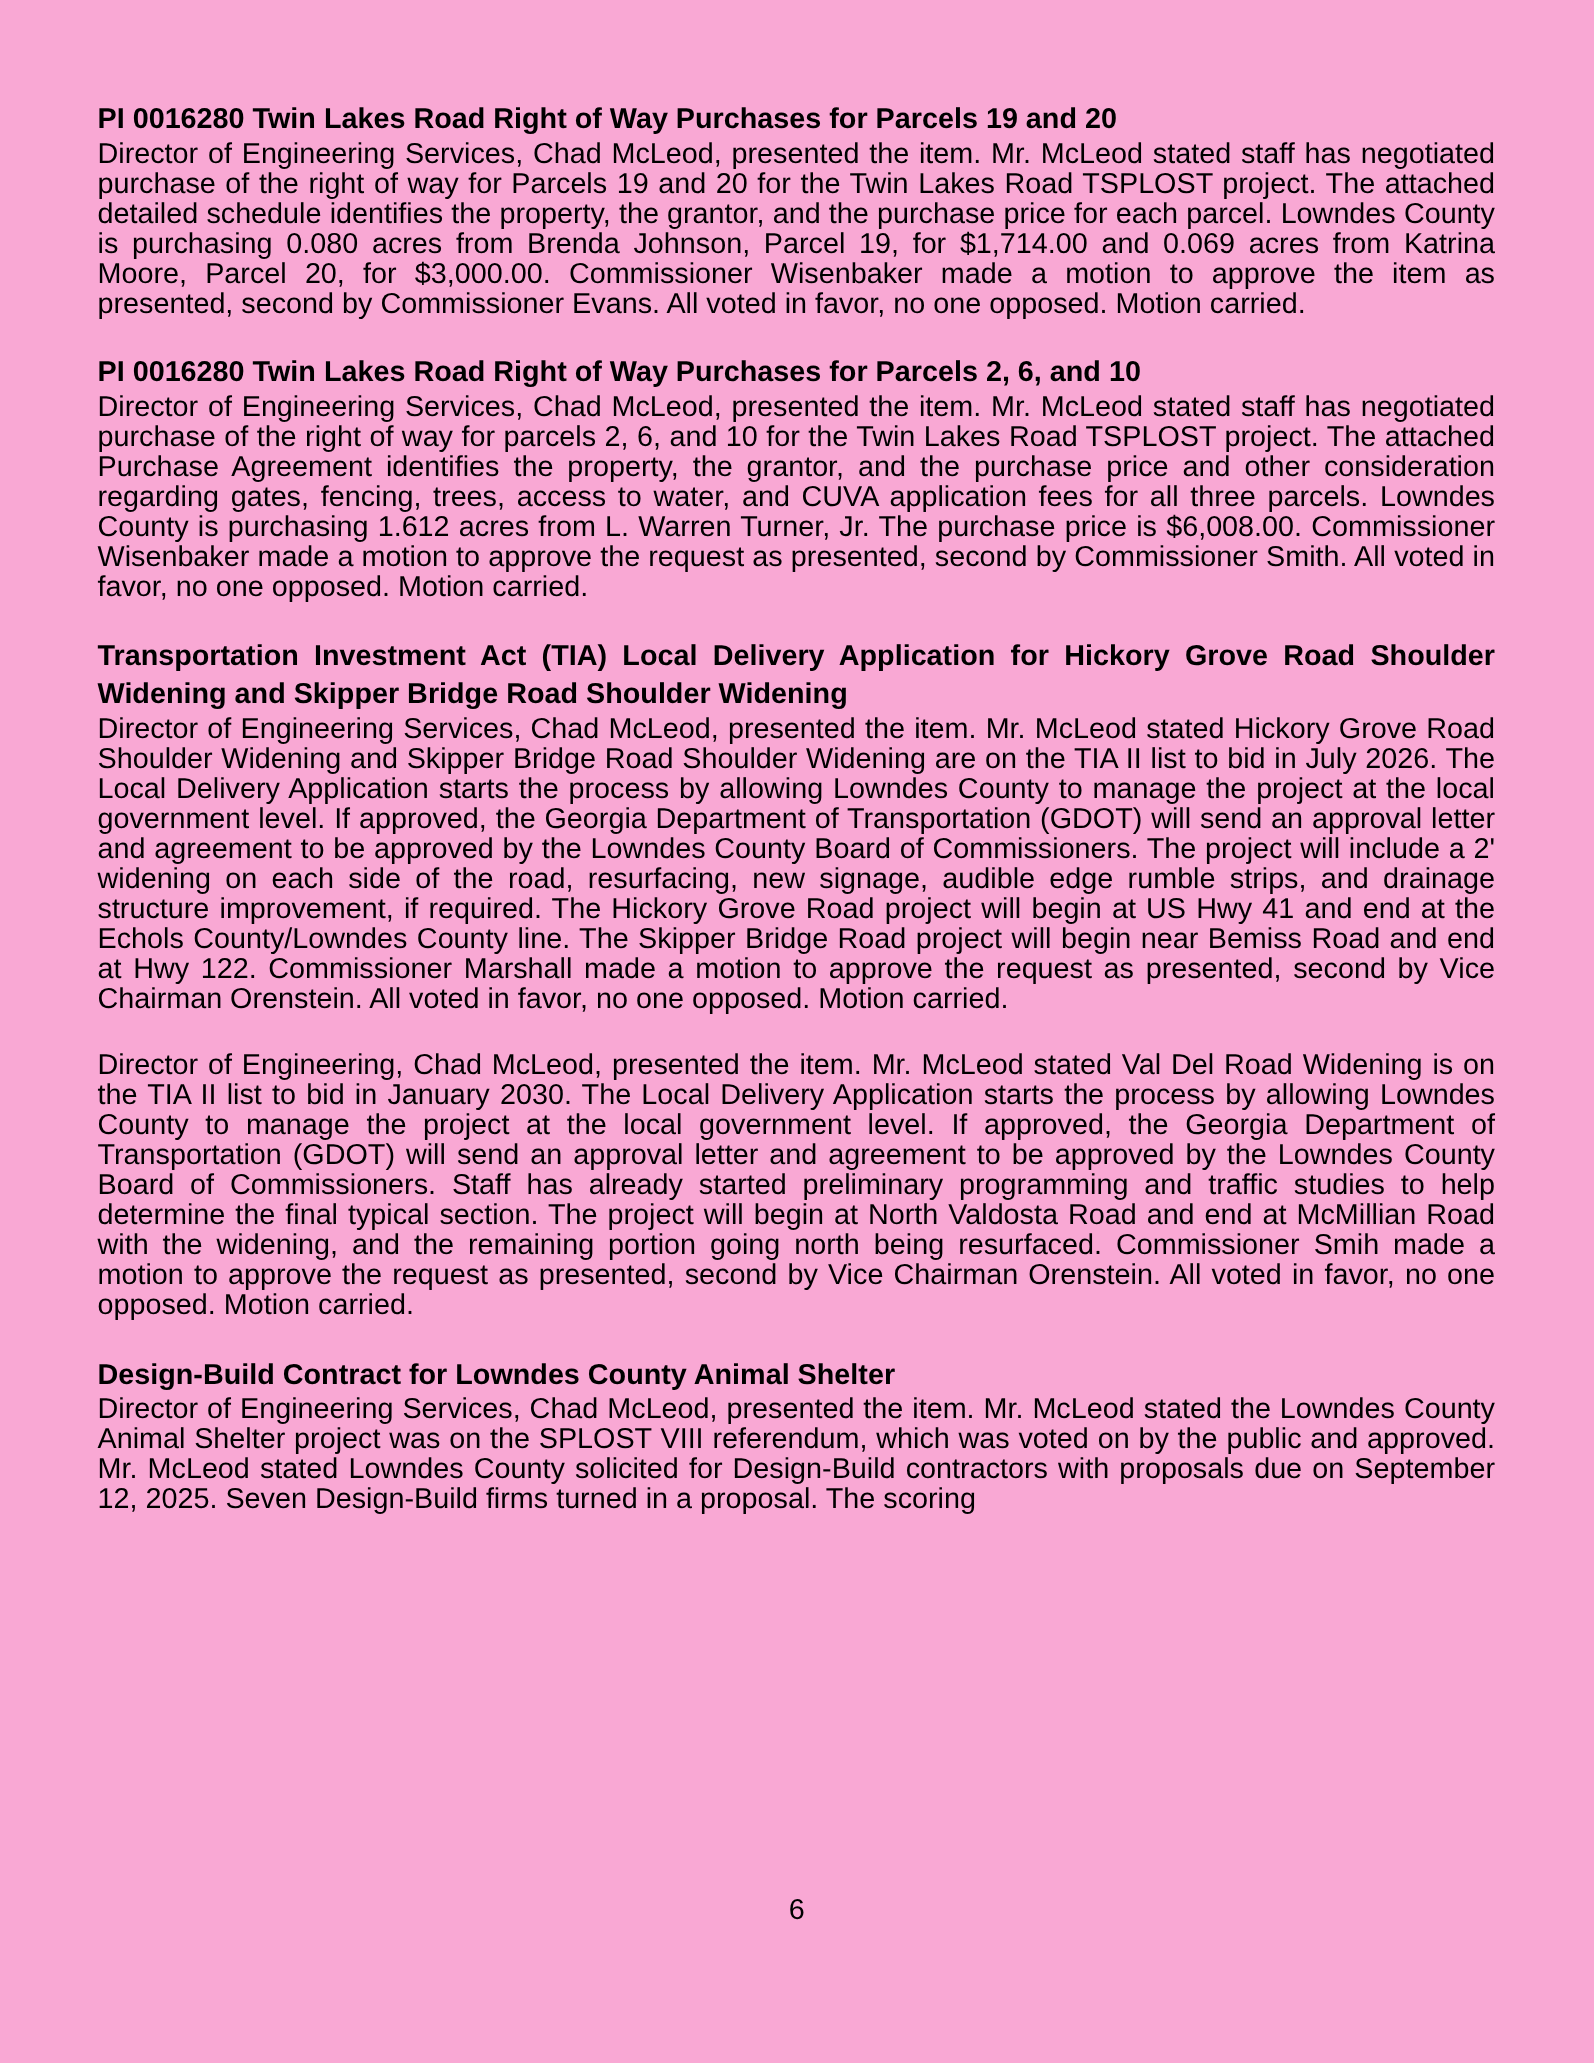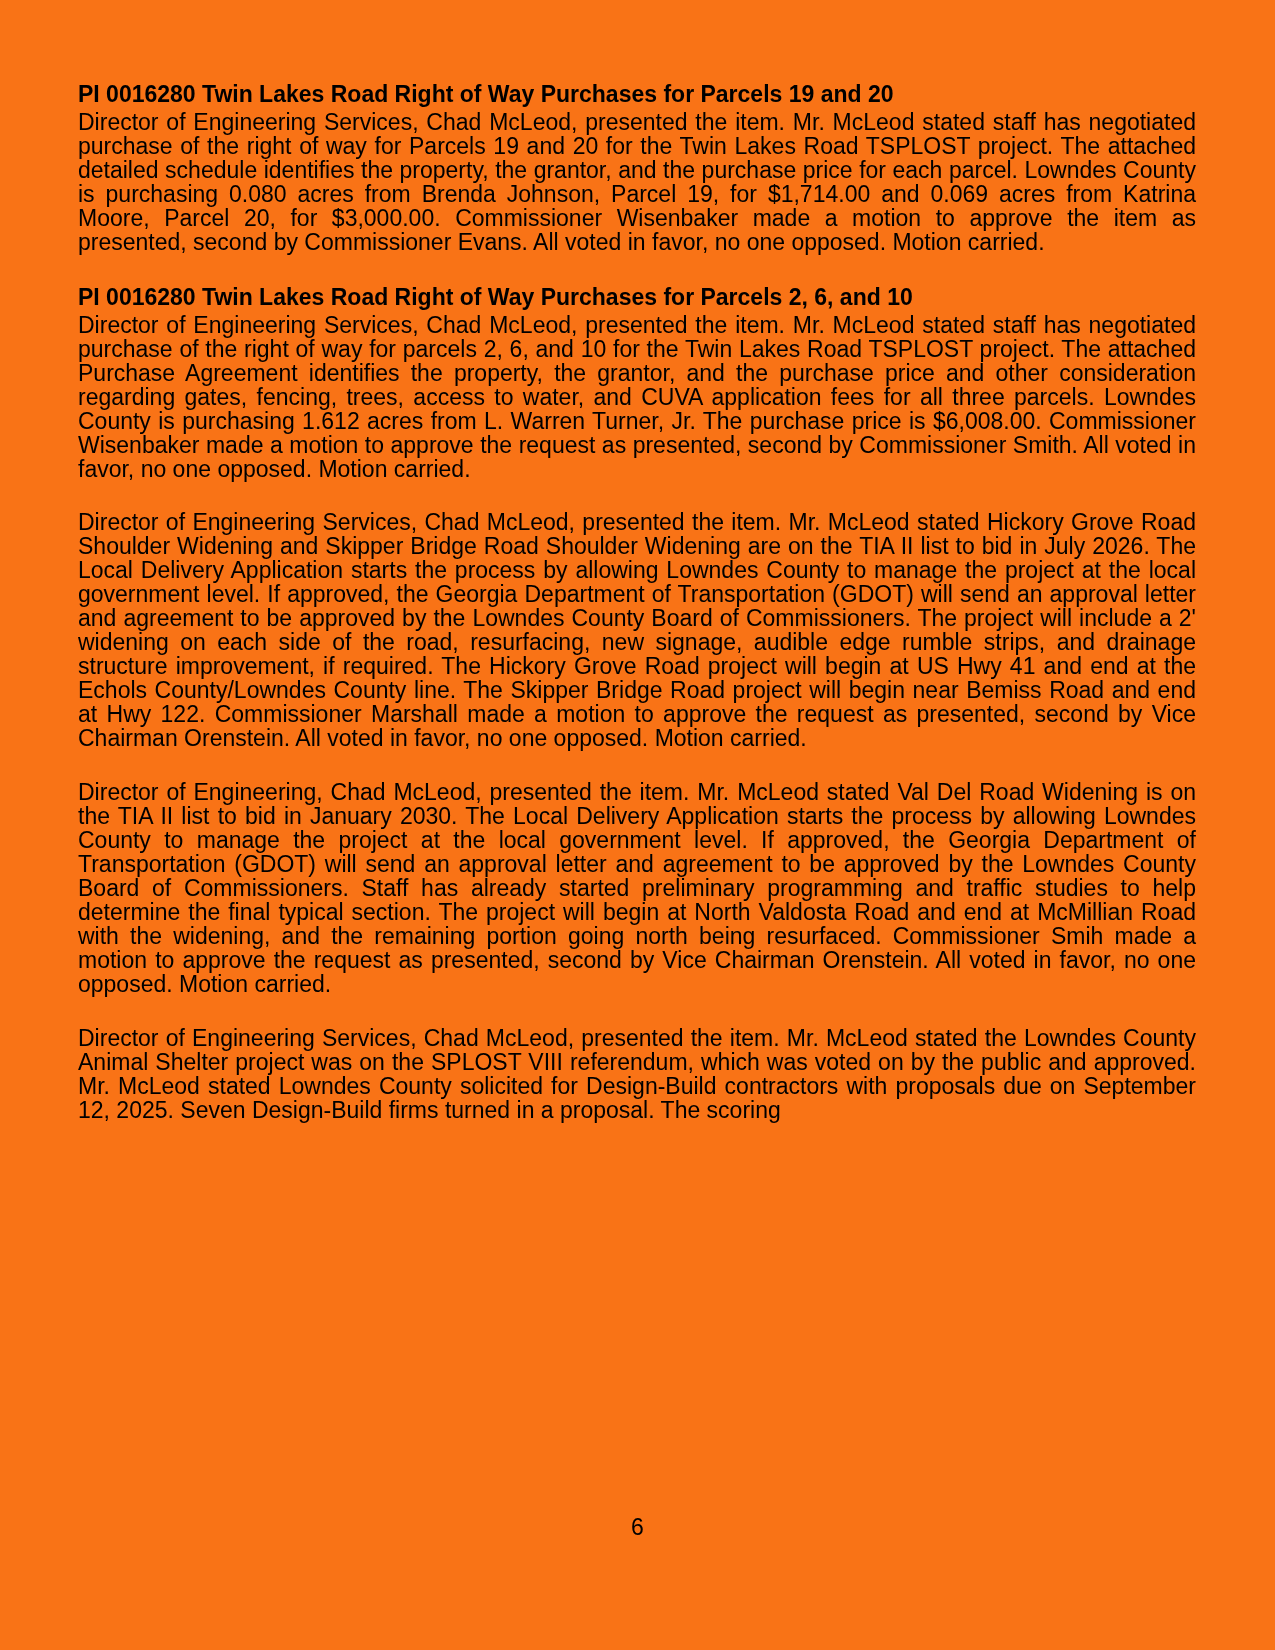--- a/index.html
+++ b/index.html
@@ -14,21 +14,21 @@
     font-family: "Liberation Sans", "DejaVu Sans", sans-serif;
     color: #000000;
     overflow: hidden;
   }
   .page {
     position: absolute;
     top: 0;
     left: 0;
     width: 1275px;
     height: 1650px;
-    background: #f97316;
+    background: #f9a8d4;
   }
   .content {
     position: absolute;
     top: 80px;
     left: 78px;
     width: 1118px;
     font-size: 23px;
     line-height: 29.6px;
   }
   .section {
@@ -68,27 +68,29 @@
       <h2 class="section-heading">PI 0016280 Twin Lakes Road Right of Way Purchases for Parcels 19 and 20</h2>
       <p class="section-body">Director of Engineering Services, Chad McLeod, presented the item. Mr. McLeod stated staff has negotiated purchase of the right of way for Parcels 19 and 20 for the Twin Lakes Road TSPLOST project. The attached detailed schedule identifies the property, the grantor, and the purchase price for each parcel. Lowndes County is purchasing 0.080 acres from Brenda Johnson, Parcel 19, for $1,714.00 and 0.069 acres from Katrina Moore, Parcel 20, for $3,000.00. Commissioner Wisenbaker made a motion to approve the item as presented, second by Commissioner Evans. All voted in favor, no one opposed. Motion carried.</p>
     </section>
 
     <section class="section">
       <h2 class="section-heading">PI 0016280 Twin Lakes Road Right of Way Purchases for Parcels 2, 6, and 10</h2>
       <p class="section-body">Director of Engineering Services, Chad McLeod, presented the item. Mr. McLeod stated staff has negotiated purchase of the right of way for parcels 2, 6, and 10 for the Twin Lakes Road TSPLOST project. The attached Purchase Agreement identifies the property, the grantor, and the purchase price and other consideration regarding gates, fencing, trees, access to water, and CUVA application fees for all three parcels. Lowndes County is purchasing 1.612 acres from L. Warren Turner, Jr. The purchase price is $6,008.00. Commissioner Wisenbaker made a motion to approve the request as presented, second by Commissioner Smith. All voted in favor, no one opposed. Motion carried.</p>
     </section>
 
     <section class="section">
+      <h2 class="section-heading">Transportation Investment Act (TIA) Local Delivery Application for Hickory Grove Road Shoulder Widening and Skipper Bridge Road Shoulder Widening</h2>
       <p class="section-body">Director of Engineering Services, Chad McLeod, presented the item. Mr. McLeod stated Hickory Grove Road Shoulder Widening and Skipper Bridge Road Shoulder Widening are on the TIA II list to bid in July 2026. The Local Delivery Application starts the process by allowing Lowndes County to manage the project at the local government level. If approved, the Georgia Department of Transportation (GDOT) will send an approval letter and agreement to be approved by the Lowndes County Board of Commissioners. The project will include a 2' widening on each side of the road, resurfacing, new signage, audible edge rumble strips, and drainage structure improvement, if required. The Hickory Grove Road project will begin at US Hwy 41 and end at the Echols County/Lowndes County line. The Skipper Bridge Road project will begin near Bemiss Road and end at Hwy 122. Commissioner Marshall made a motion to approve the request as presented, second by Vice Chairman Orenstein. All voted in favor, no one opposed. Motion carried.</p>
     </section>
 
     <section class="section">
       <p class="section-body">Director of Engineering, Chad McLeod, presented the item. Mr. McLeod stated Val Del Road Widening is on the TIA II list to bid in January 2030. The Local Delivery Application starts the process by allowing Lowndes County to manage the project at the local government level. If approved, the Georgia Department of Transportation (GDOT) will send an approval letter and agreement to be approved by the Lowndes County Board of Commissioners. Staff has already started preliminary programming and traffic studies to help determine the final typical section. The project will begin at North Valdosta Road and end at McMillian Road with the widening, and the remaining portion going north being resurfaced. Commissioner Smih made a motion to approve the request as presented, second by Vice Chairman Orenstein. All voted in favor, no one opposed. Motion carried.</p>
     </section>
 
     <section class="section">
+      <h2 class="section-heading">Design-Build Contract for Lowndes County Animal Shelter</h2>
       <p class="section-body">Director of Engineering Services, Chad McLeod, presented the item. Mr. McLeod stated the Lowndes County Animal Shelter project was on the SPLOST VIII referendum, which was voted on by the public and approved. Mr. McLeod stated Lowndes County solicited for Design-Build contractors with proposals due on September 12, 2025. Seven Design-Build firms turned in a proposal. The scoring</p>
     </section>
 
   </div>
 
   <div class="page-number">6</div>
 </div>
 
 </body></html>

